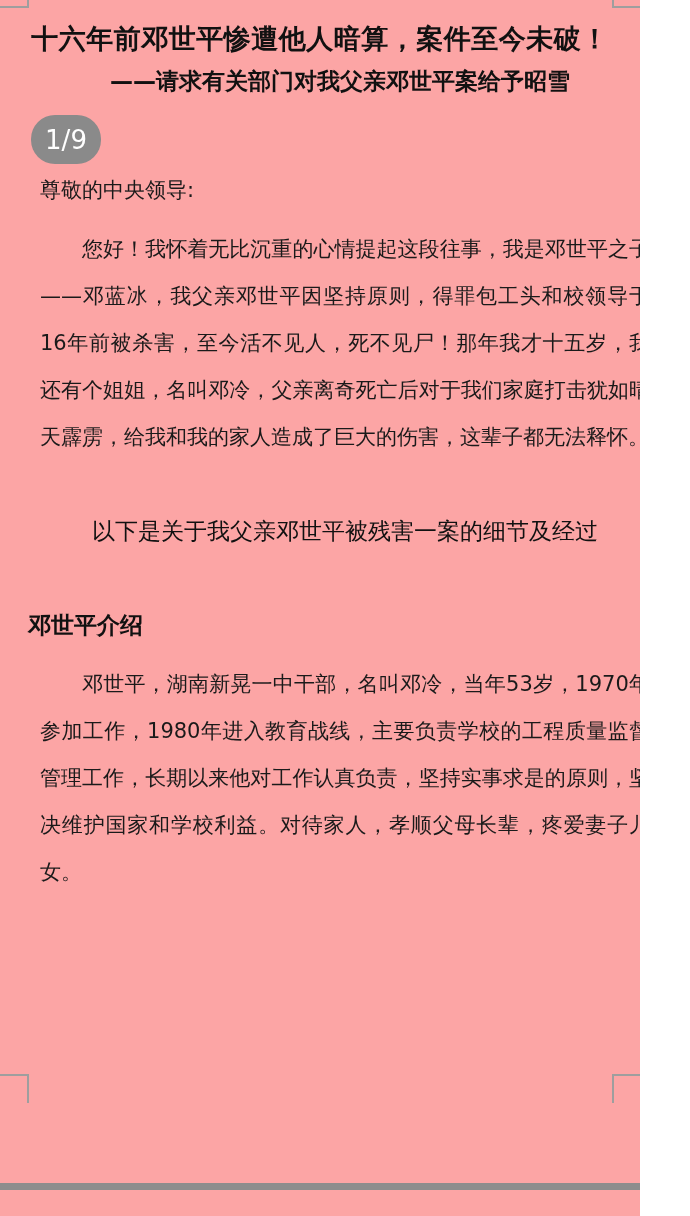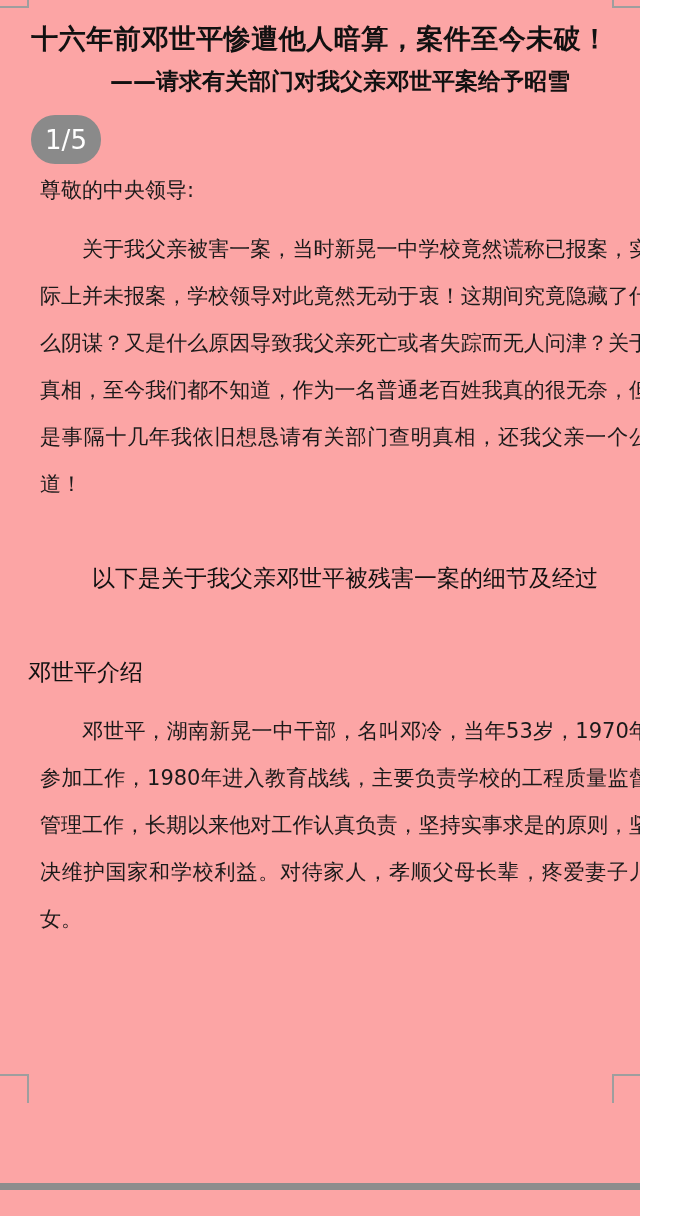--- a/index.html
+++ b/index.html
@@ -49,21 +49,21 @@
     color: #1a1a1a;
   }
   .body-text p { margin: 12px; text-indent: 2em; }
   .body-text p.salutation { text-indent: 0; }
   .section-heading {
     margin: 47px 0 0 0; text-align: center;
     font-weight: normal; font-size: 23px; color: #111111;
   }
   .sub-heading {
     margin: 47px 0 0 0; text-align: left;
-    font-weight: normal; font-size: 23px; color: #111111;
+    font-weight: bold; font-size: 23px; color: #111111;
   }
 
   .page-separator {
     position: absolute; left: 0; top: 1183px;
     width: 100%; height: 7px; background: #8d8d8d;
   }
 </style>
 </head>
 <body>
 
@@ -72,28 +72,28 @@
   <div class="mark mark-tl"></div>
   <div class="mark mark-tr"></div>
   <div class="mark mark-bl"></div>
   <div class="mark mark-br"></div>
 
   <h1 class="doc-title">十六年前邓世平惨遭他人暗算，案件至今未破！</h1>
 
   <h2 class="doc-subtitle">——请求有关部门对我父亲邓世平案给予昭雪</h2>
 
   <div class="page-badge">
-    <span>1/5</span>
+    <span>1/9</span>
   </div>
 
   <div class="body-text">
     <p class="salutation">尊敬的中央领导:</p>
 
+    <p>您好！我怀着无比沉重的心情提起这段往事，我是邓世平之子——邓蓝冰，我父亲邓世平因坚持原则，得罪包工头和校领导于16年前被杀害，至今活不见人，死不见尸！那年我才十五岁，我还有个姐姐，名叫邓冷，父亲离奇死亡后对于我们家庭打击犹如晴天霹雳，给我和我的家人造成了巨大的伤害，这辈子都无法释怀。</p>
 
-    <p>关于我父亲被害一案，当时新晃一中学校竟然谎称已报案，实际上并未报案，学校领导对此竟然无动于衷！这期间究竟隐藏了什么阴谋？又是什么原因导致我父亲死亡或者失踪而无人问津？关于真相，至今我们都不知道，作为一名普通老百姓我真的很无奈，但是事隔十几年我依旧想恳请有关部门查明真相，还我父亲一个公道！</p>
 
     <div class="section-heading">以下是关于我父亲邓世平被残害一案的细节及经过</div>
 
     <div class="sub-heading">邓世平介绍</div>
 
     <p>邓世平，湖南新晃一中干部，名叫邓冷，当年53岁，1970年参加工作，1980年进入教育战线，主要负责学校的工程质量监督管理工作，长期以来他对工作认真负责，坚持实事求是的原则，坚决维护国家和学校利益。对待家人，孝顺父母长辈，疼爱妻子儿女。</p>
   </div>
 
   <div class="page-separator"></div>
 

